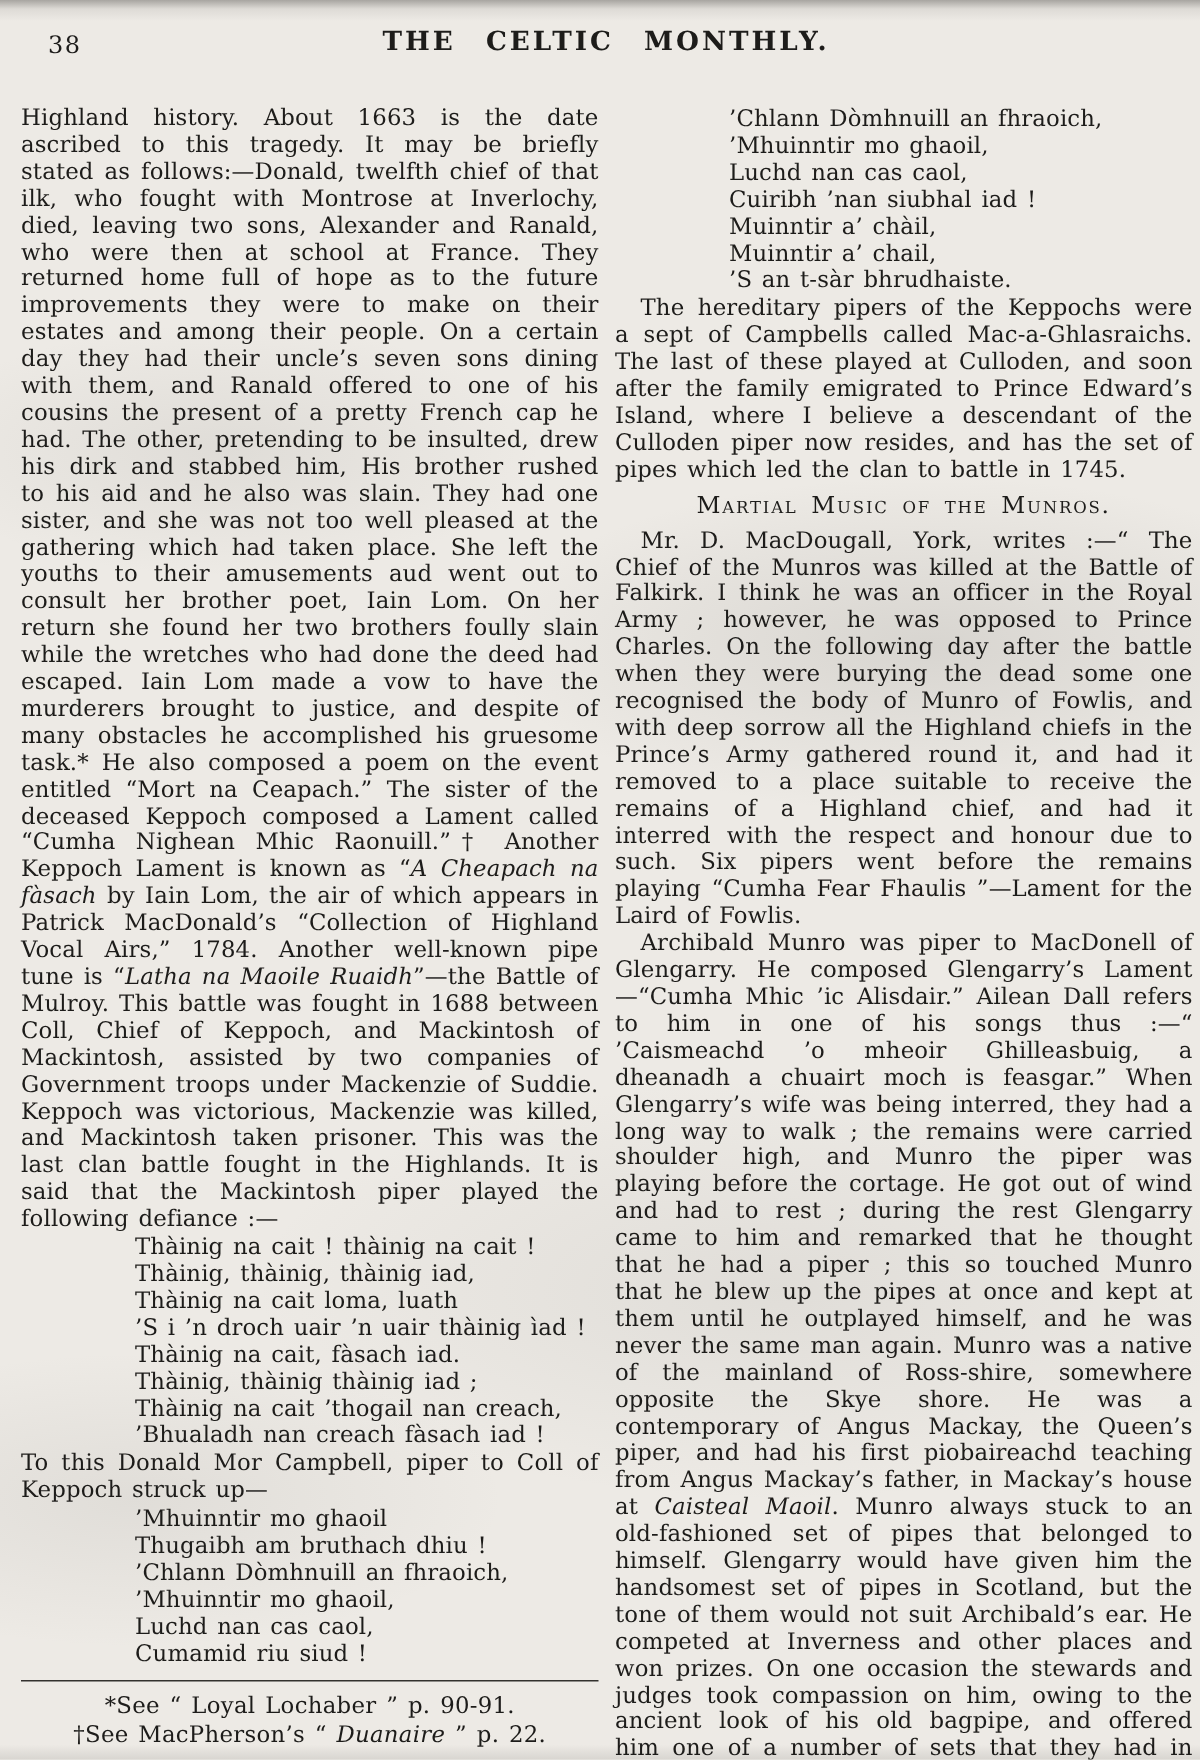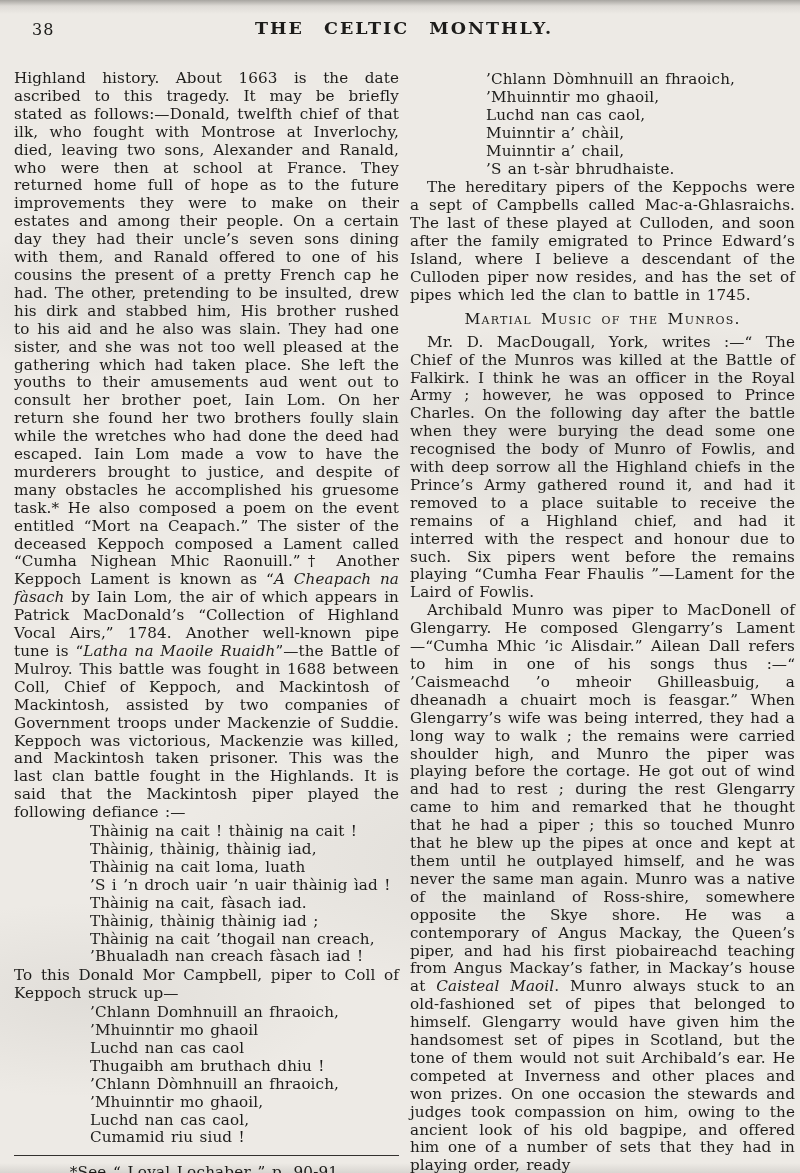--- a/index.html
+++ b/index.html
@@ -69,40 +69,39 @@
           <div class="verse-line">Thàinig, thàinig, thàinig iad,</div>
           <div class="verse-line">Thàinig na cait loma, luath</div>
           <div class="verse-line">’S i ’n droch uair ’n uair thàinig ìad !</div>
           <div class="verse-line">Thàinig na cait, fàsach iad.</div>
           <div class="verse-line">Thàinig, thàinig thàinig iad ;</div>
           <div class="verse-line">Thàinig na cait ’thogail nan creach,</div>
           <div class="verse-line">’Bhualadh nan creach fàsach iad !</div>
         </div>
         <p class="para"><span>To this Donald Mor Campbell, piper to Coll of Keppoch struck up—</span></p>
         <div class="verse">
-          <div class="verse-line">’Chlann Domhnuill an fhraoich,</div>
           <div class="verse-line">’Mhuinntir mo ghaoil</div>
-          <div class="verse-line">Luchd nan cas caol</div>
           <div class="verse-line">Thugaibh am bruthach dhiu !</div>
           <div class="verse-line">’Chlann Dòmhnuill an fhraoich,</div>
           <div class="verse-line">’Mhuinntir mo ghaoil,</div>
           <div class="verse-line">Luchd nan cas caol,</div>
           <div class="verse-line">Cumamid riu siud !</div>
         </div>
         <div class="footnotes">
           <div class="fn-rule"></div>
           <div class="footnote"><span>*See “ Loyal Lochaber ” p. 90-91.</span></div>
           <div class="footnote"><span>†See MacPherson’s “ </span><em>Duanaire</em><span> ” p. 22.</span></div>
         </div>
       </div>
     <div class="col">
         <div class="verse">
           <div class="verse-line">’Chlann Dòmhnuill an fhraoich,</div>
           <div class="verse-line">’Mhuinntir mo ghaoil,</div>
           <div class="verse-line">Luchd nan cas caol,</div>
+          <div class="verse-line">Cuiribh ’nan siubhal iad !</div>
           <div class="verse-line">Muinntir a’ chàil,</div>
           <div class="verse-line">Muinntir a’ chail,</div>
           <div class="verse-line">’S an t-sàr bhrudhaiste.</div>
         </div>
         <p class="para indent"><span>The hereditary pipers of the Keppochs were a sept of Campbells called Mac-a-Ghlasraichs.  The last of these played at Culloden, and soon after the family emigrated to Prince Edward’s Island, where I believe a descendant of the Culloden piper now resides, and has the set of pipes which led the clan to battle in 1745.</span></p>
         <h3 class="section-heading">Martial Music of the Munros.</h3>
         <p class="para indent"><span>Mr. D. MacDougall, York, writes :—“ The Chief of the Munros was killed at the Battle of Falkirk.  I think he was an officer in the Royal Army ; however, he was opposed to Prince Charles.  On the following day after the battle when they were burying the dead some one recognised the body of Munro of Fowlis, and with deep sorrow all the Highland chiefs in the Prince’s Army gathered round it, and had it removed to a place suitable to receive the remains of a Highland chief, and had it interred with the respect and honour due to such.  Six pipers went before the remains playing “Cumha Fear Fhaulis ”—Lament for the Laird of Fowlis.</span></p>
         <p class="para indent"><span>Archibald Munro was piper to MacDonell of Glengarry.  He composed Glengarry’s Lament —“Cumha Mhic ’ic Alisdair.”  Ailean Dall refers to him in one of his songs thus :—“ ’Caismeachd ’o mheoir Ghilleasbuig, a dheanadh a chuairt moch is feasgar.”  When Glengarry’s wife was being interred, they had a long way to walk ; the remains were carried shoulder high, and Munro the piper was playing before the cortage.  He got out of wind and had to rest ; during the rest Glengarry came to him and remarked that he thought that he had a piper ; this so touched Munro that he blew up the pipes at once and kept at them until he outplayed himself, and he was never the same man again.  Munro was a native of the mainland of Ross-shire, somewhere opposite the Skye shore.  He was a contemporary of Angus Mackay, the Queen’s piper, and had his first piobaireachd teaching from Angus Mackay’s father, in Mackay’s house at </span><em>Caisteal Maoil</em><span>.  Munro always stuck to an old-fashioned set of pipes that belonged to himself.  Glengarry would have given him the handsomest set of pipes in Scotland, but the tone of them would not suit Archibald’s ear.  He competed at Inverness and other places and won prizes.  On one occasion the stewards and judges took compassion on him, owing to the ancient look of his old bagpipe, and offered him one of a number of sets that they had in playing order, ready</span></p>
       </div>
   </div>

